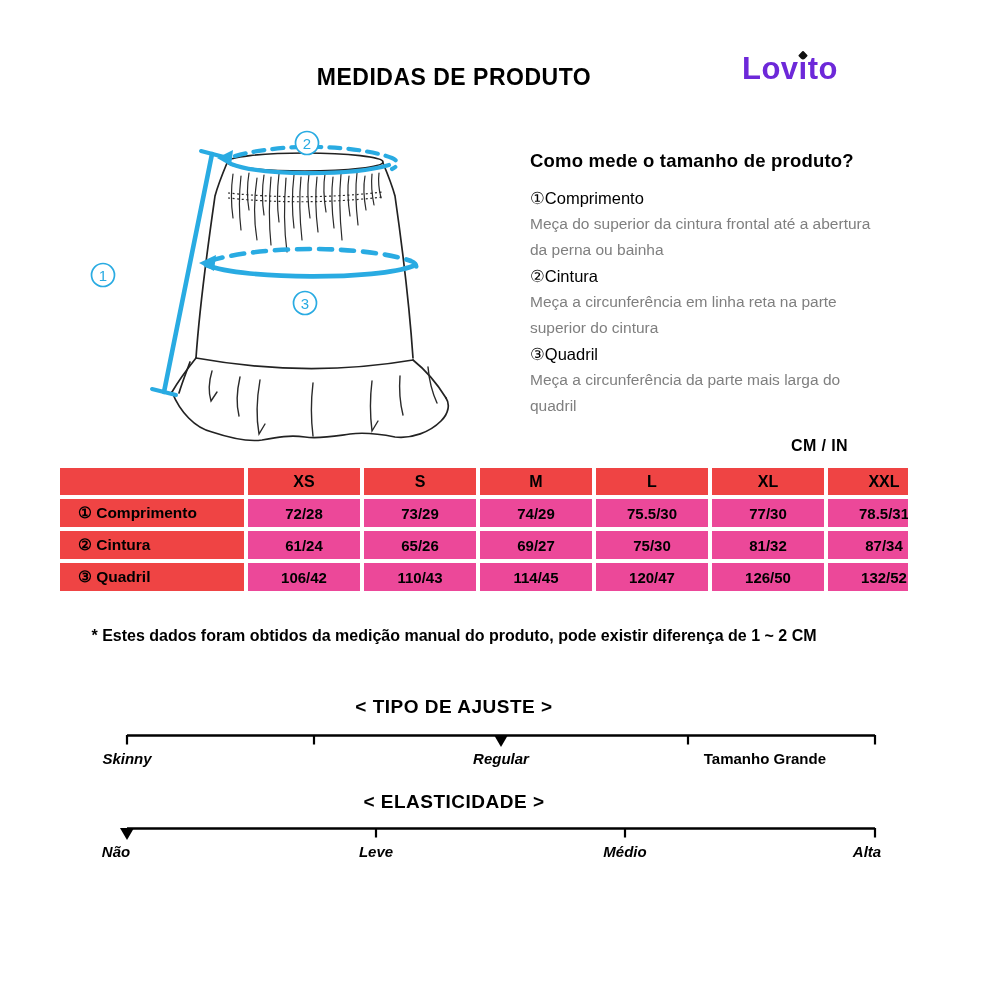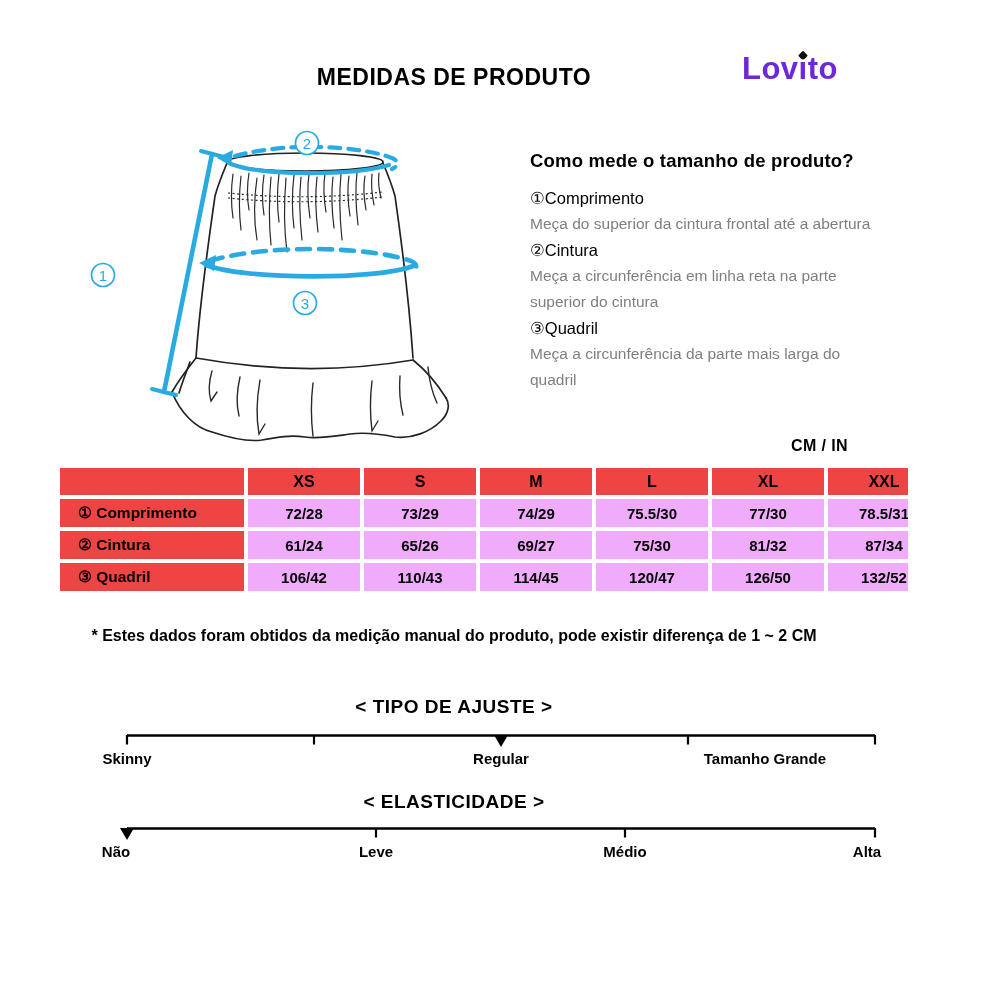--- a/index.html
+++ b/index.html
@@ -24,29 +24,29 @@
   .unit { top:437px; right:60px; font-size:16px; font-weight:bold; letter-spacing:.4px; }
 
   
   .size-table { left:60px; top:468px; width:880px; display:grid;
                 grid-template-columns:184px repeat(6, 1fr); gap:4px; }
   .cell { display:flex; align-items:center; justify-content:center; font-weight:bold; }
   .cell.corner, .cell.head, .cell.rowlabel { background:#ef4444; }
   .cell.head { height:27px; font-size:16px; }
   .cell.corner { height:27px; }
   .cell.rowlabel { height:28px; justify-content:flex-start; padding-left:18px; font-size:15.5px; }
-  .cell.val { background:#f0abfc; height:28px; font-size:15px; }
+  .cell.val { background:#ec4899; height:28px; font-size:15px; }
 
   .footnote { top:627px; left:0; right:0; text-align:center; font-size:16px; font-weight:bold; }
 
   
   .slider-title { left:0; right:0; text-align:center; font-size:19px; font-weight:bold; letter-spacing:.5px; }
   .track { left:0; }
   .slabel { position:absolute; font-size:15px; font-weight:bold; white-space:nowrap; }
-  .center-pin { transform:translateX(-50%); }
+  .center-pin { transform:translateX(-50%);font-style:italic; }
 </style>
 </head>
 <body>
 
 <div class="page">
 
   <div class="abs page-title">MEDIDAS DE PRODUTO</div>
   <div class="abs brand"><span>Lov</span><span class="brand-i">ı</span><span>to</span></div>
 
   <svg class="abs" style="left:60px; top:120px;" width="460" height="340" viewBox="60 120 460 340">
@@ -128,20 +128,21 @@
       <text x="305" y="308.5">3</text>
     </g>
   </svg>
 
   <div class="abs guide">
     <h2>Como mede o tamanho de produto?</h2>
     <div class="g-item">
       <div class="g-label">①Comprimento</div>
       <div class="g-desc">
         <div>Meça do superior da cintura frontal até a abertura</div>
+        <div>da perna ou bainha</div>
       </div>
     </div>
     <div class="g-item">
       <div class="g-label">②Cintura</div>
       <div class="g-desc">
         <div>Meça a circunferência em linha reta na parte</div>
         <div>superior do cintura</div>
       </div>
     </div>
     <div class="g-item">

